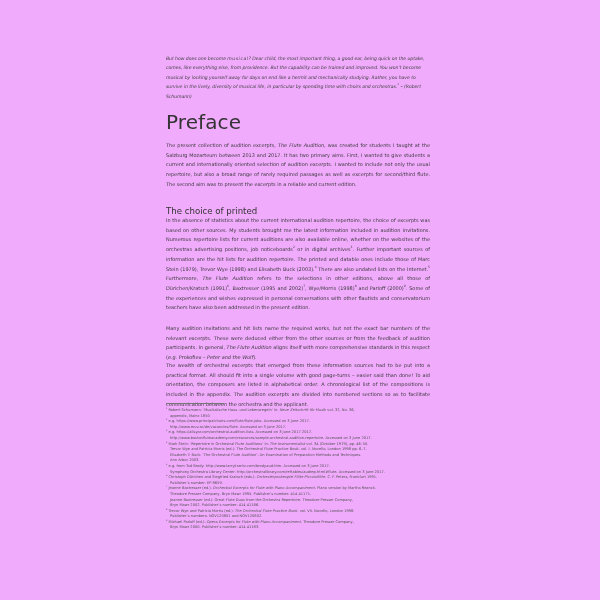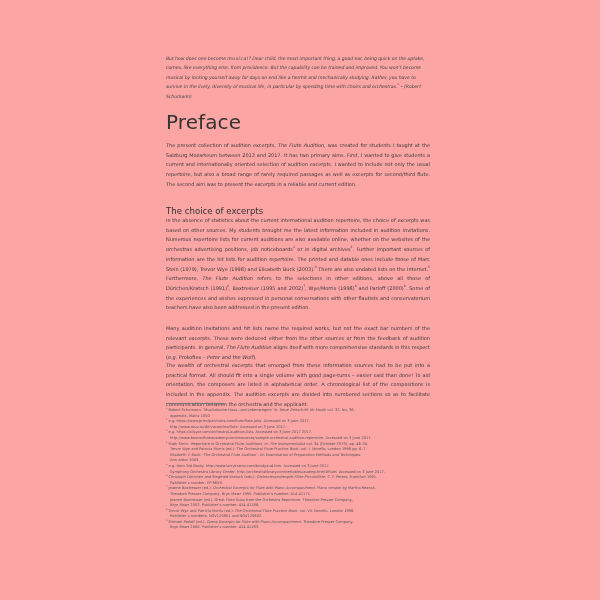--- a/index.html
+++ b/index.html
@@ -1,17 +1,17 @@
 <!DOCTYPE html>
 <html><head>
 <meta charset="utf-8">
 <style>
   html, body { margin: 0; padding: 0; background: #ffffff; }
   body { width: 600px; height: 600px; overflow: hidden; position: relative; font-family: "DejaVu Sans", sans-serif; color: #3a3a3a; }
-  .page { position: absolute; left: 0; top: 0; width: 600px; height: 600px; background: #fca5a5; }
+  .page { position: absolute; left: 0; top: 0; width: 600px; height: 600px; background: #f0abfc; }
   .col { position: absolute; left: 166px; width: 264px; }
   .epigraph { top: 49px; font-size: 4.6px; line-height: 9.6px; font-style: italic; color: #444; letter-spacing: -0.05px; }
   .epigraph .mono { font-style: italic; letter-spacing: 0.5px; }
   .title { top: 111px; font-size: 20px; line-height: 22px; color: #333; font-weight: normal; letter-spacing: 0.1px; margin: 0; }
   .p { font-size: 4.95px; line-height: 9.7px; text-align: justify; color: #3b3b3b; margin: 0; }
   .p1 { top: 141px; }
   .h2 { top: 206px; font-size: 8.6px; line-height: 10px; color: #333; margin: 0; font-weight: normal; }
   .p2 { top: 216px; }
   .p3 { top: 324px; }
   .p4 { top: 361px; }
@@ -26,21 +26,21 @@
 <body>
 
 <div class="page">
 
   <p class="col epigraph"><span>But how does one become </span><span class="mono">musical</span><span>? Dear child, the most important thing, a good ear, being quick on the uptake, comes, like everything else, from providence. But the capability can be trained and improved. You won’t become musical by locking yourself away for days on end like a hermit and mechanically studying. Rather, you have to survive in the lively, diversity of musical life, in particular by spending time with choirs and orchestras.</span><sup>1</sup><span> – (Robert Schumann)</span></p>
 
   <h1 class="col title">Preface</h1>
 
   <p class="col p p1"><span>The present collection of audition excerpts, </span><i>The Flute Audition</i><span>, was created for students I taught at the Salzburg Mozarteum between 2013 and 2017. It has two primary aims. First, I wanted to give students a current and internationally oriented selection of audition excerpts. I wanted to include not only the usual repertoire, but also a broad range of rarely required passages as well as excerpts for second/third flute. The second aim was to present the excerpts in a reliable and current edition.</span></p>
 
-  <h2 class="col h2">The choice of excerpts</h2>
+  <h2 class="col h2">The choice of printed</h2>
 
   <p class="col p p2"><span>In the absence of statistics about the current international audition repertoire, the choice of excerpts was based on other sources. My students brought me the latest information included in audition invitations. Numerous repertoire lists for current auditions are also available online, whether on the websites of the orchestras advertising positions, job noticeboards</span><sup>2</sup><span> or in digital archives</span><sup>3</sup><span>. Further important sources of information are the hit lists for audition repertoire. The printed and datable ones include those of Marc Stein (1979), Trevor Wye (1998) and Elisabeth Buck (2003).</span><sup>4</sup><span> There are also undated lists on the Internet.</span><sup>5</sup><span> Furthermore, </span><i>The Flute Audition</i><span> refers to the selections in other editions, above all those of Dürichen/Kratsch (1991)</span><sup>6</sup><span>, Baxtresser (1995 and 2002)</span><sup>7</sup><span>, Wye/Morris (1998)</span><sup>8</sup><span> and Parloff (2000)</span><sup>9</sup><span>. Some of the experiences and wishes expressed in personal conversations with other flautists and conservatorium teachers have also been addressed in the present edition.</span></p>
 
   <p class="col p p3"><span>Many audition invitations and hit lists name the required works, but not the exact bar numbers of the relevant excerpts. These were deduced either from the other sources or from the feedback of audition participants. In general, </span><i>The Flute Audition</i><span> aligns itself with more comprehensive standards in this respect (</span><i>e.g.</i><span> Prokofiev – </span><i>Peter and the Wolf</i><span>).</span></p>
 
   <p class="col p p4">The wealth of orchestral excerpts that emerged from these information sources had to be put into a practical format. All should fit into a single volume with good page-turns – easier said than done! To aid orientation, the composers are listed in alphabetical order. A chronological list of the compositions is included in the appendix. The audition excerpts are divided into numbered sections so as to facilitate communication between the orchestra and the applicant.</p>
 
   <div class="rule"></div>
 
   <div class="col notes" id="notes">

